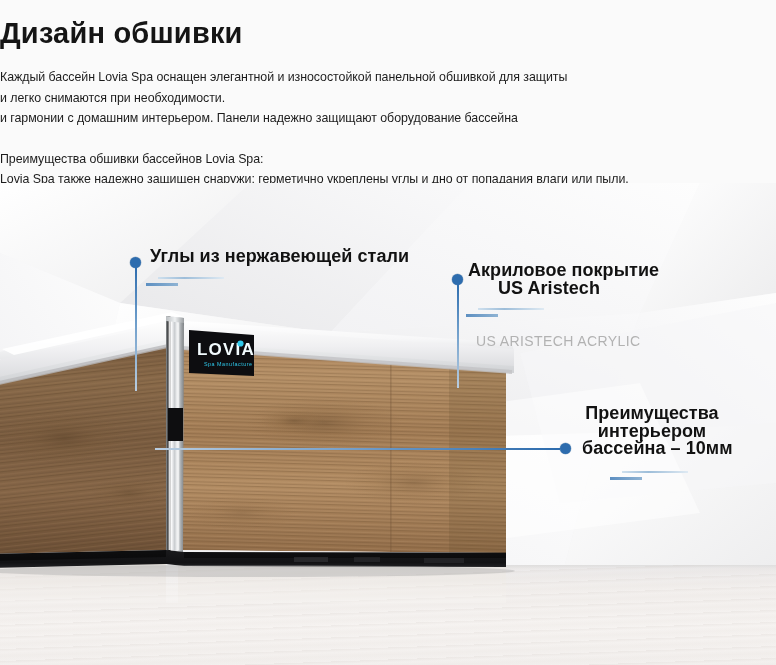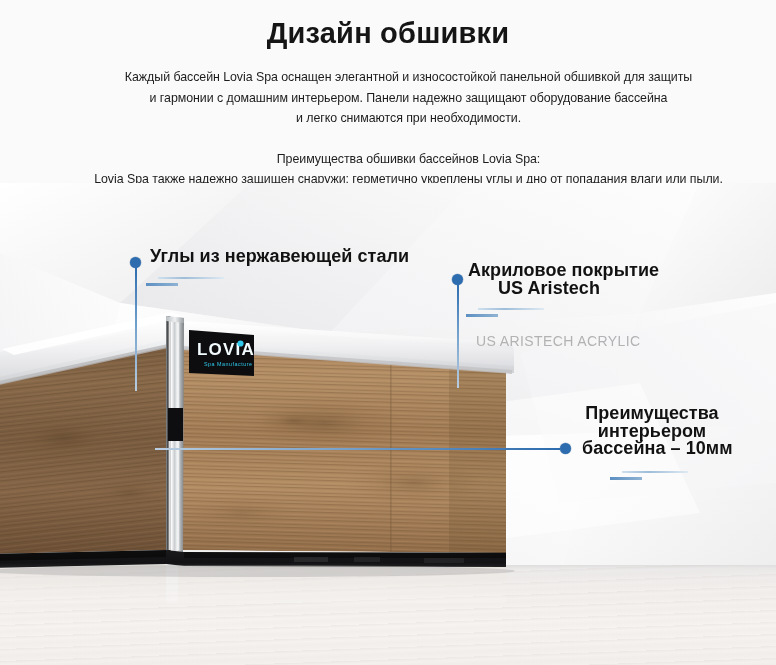--- a/index.html
+++ b/index.html
@@ -21,38 +21,37 @@
   }
 
   
   .header-block {
     position: absolute;
     left: 0;
     top: 0;
     width: 776px;
     height: 183px;
     background: #fafafa;
-    text-align: center;
+    text-align: left;
   }
   .page-title {
     margin: 0;
     padding-top: 17px;
     font-size: 29px;
     font-weight: bold;
     letter-spacing: 0.2px;
     color: #151515;
     line-height: 1.15;
   }
   .para {
     margin: 0;
     color: #1c1c1c;
     font-size: 12.4px;
     line-height: 20.5px;
     letter-spacing: -0.05px;
-    padding-left: 41px;
   }
   .para-1 { padding-top: 17px; }
   .para-2 { padding-top: 20px; }
 
   
   .photo {
     position: absolute;
     left: 0;
     top: 183px;
     width: 776px;
@@ -160,22 +159,22 @@
 </head>
 <body>
 
 <div id="page">
 
   <div class="header-block">
     <h1 class="page-title">Дизайн обшивки</h1>
 
     <div class="para para-1">
       <div>Каждый бассейн Lovia Spa оснащен элегантной и износостойкой панельной обшивкой для защиты</div>
+      <div>и легко снимаются при необходимости.</div>
       <div>и гармонии с домашним интерьером. Панели надежно защищают оборудование бассейна</div>
-      <div>и легко снимаются при необходимости.</div>
     </div>
 
     <div class="para para-2">
       <div>Преимущества обшивки бассейнов Lovia Spa:</div>
       <div>Lovia Spa также надежно защищен снаружи: герметично укреплены углы и дно от попадания влаги или пыли.</div>
     </div>
   </div>
 
   <div class="photo">
 

